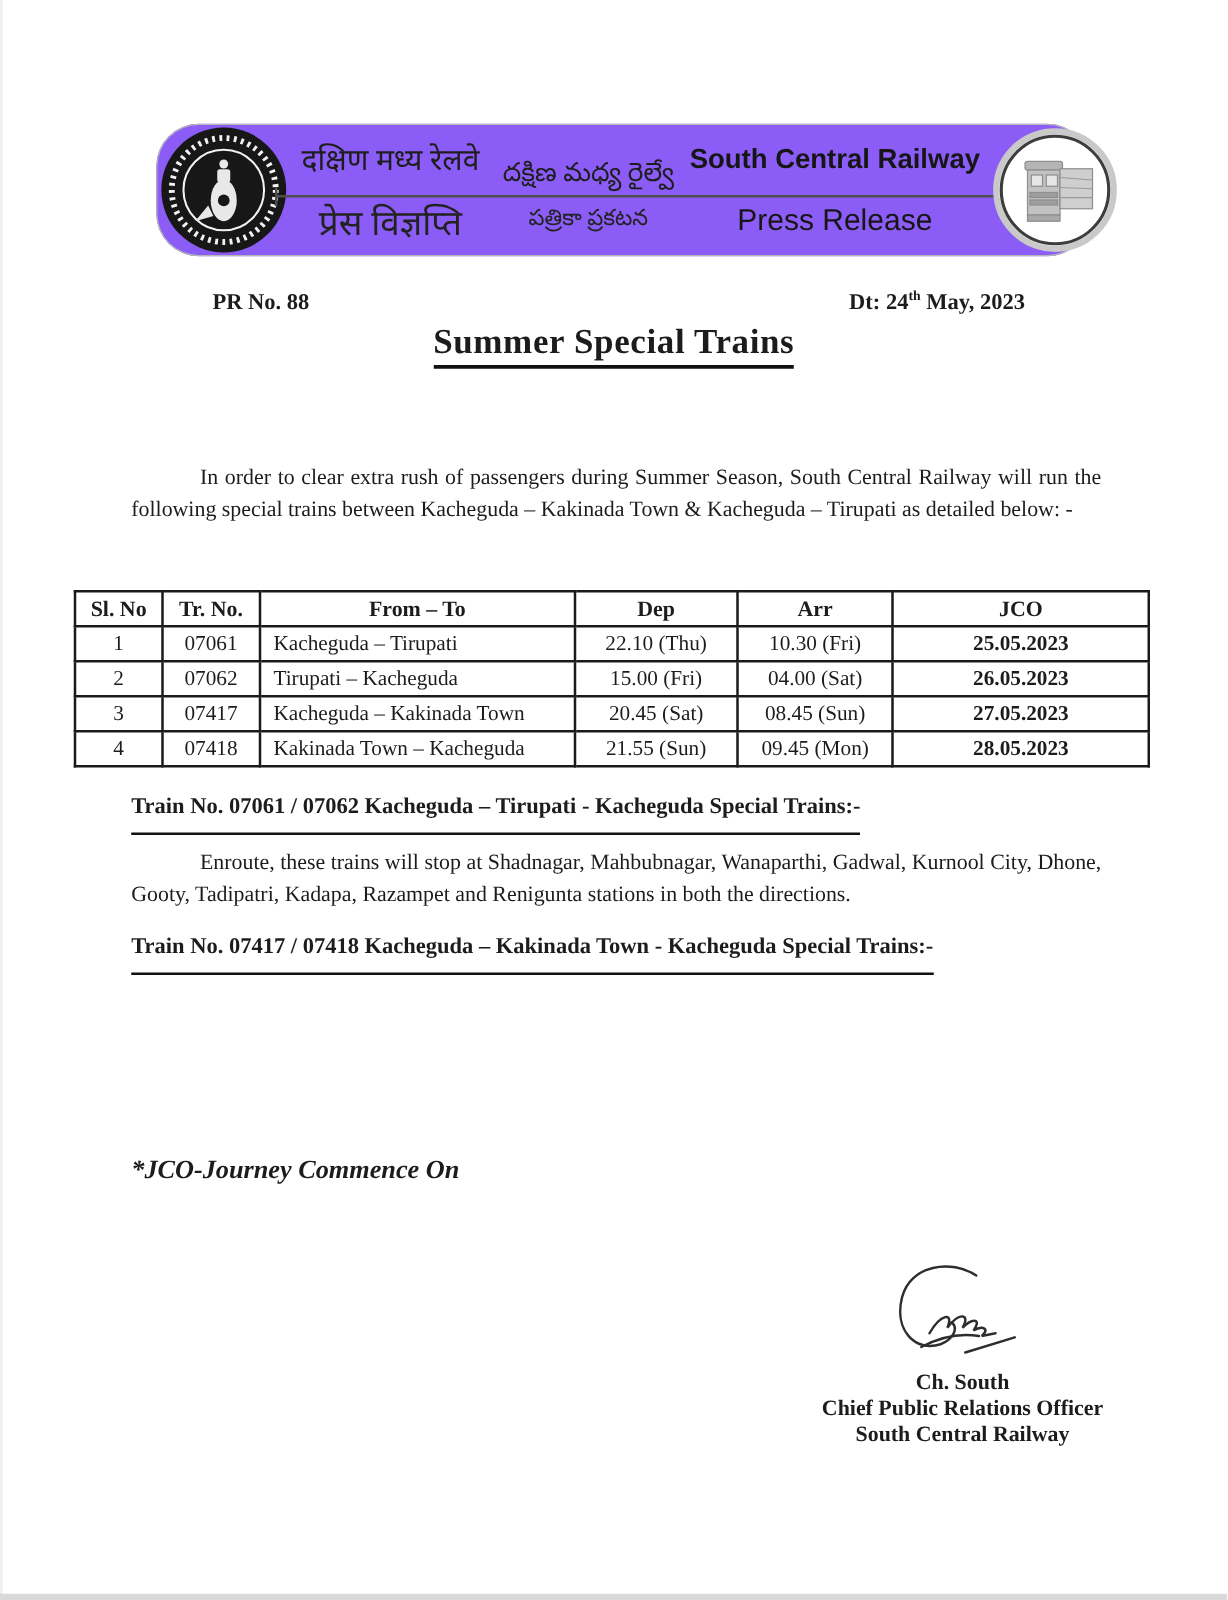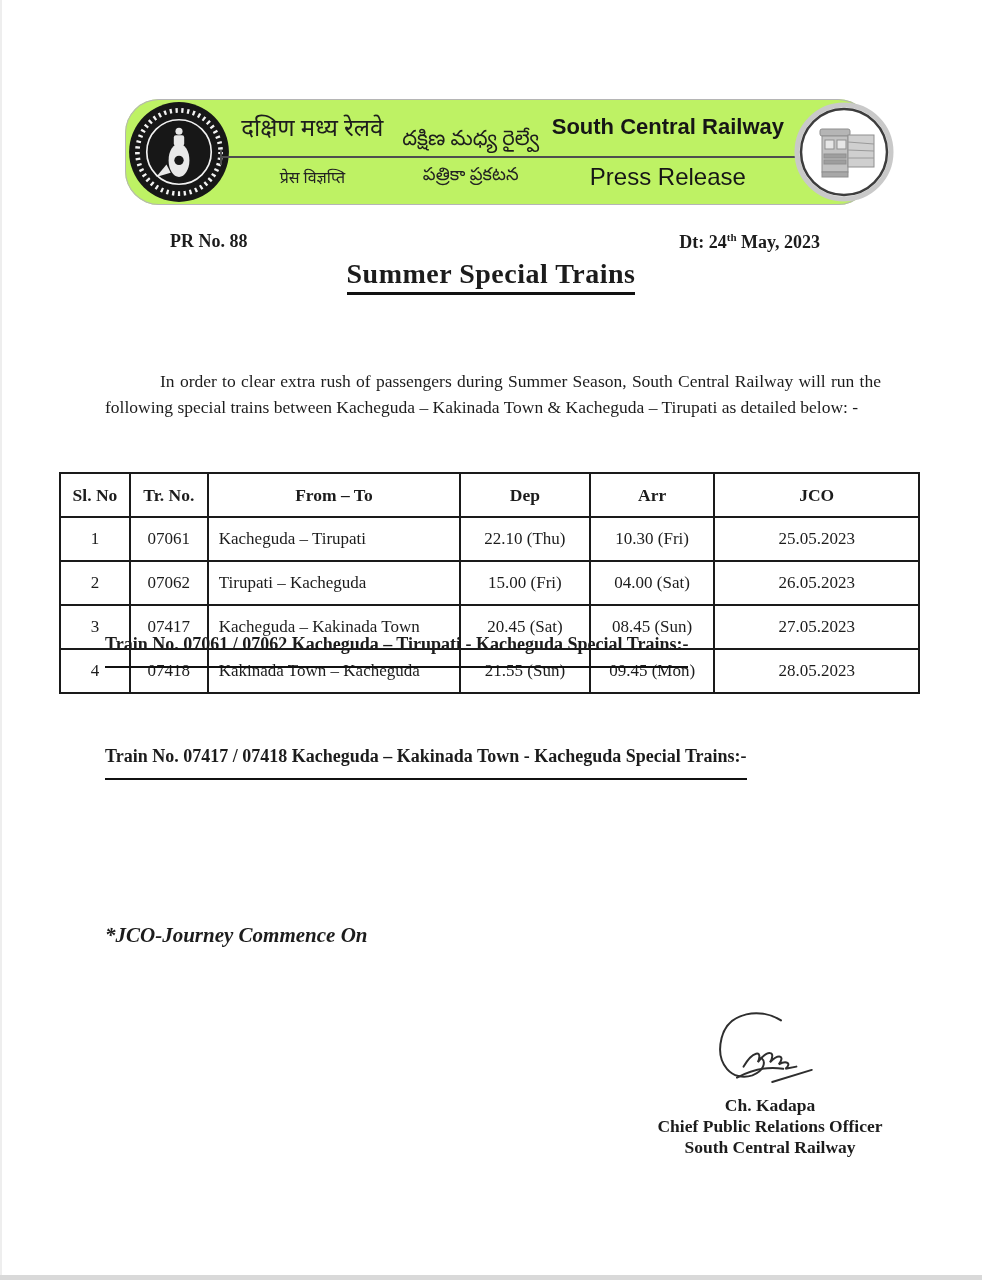--- a/index.html
+++ b/index.html
@@ -8,35 +8,35 @@
     position:relative; width:982px; height:1280px; margin:0 auto;
     background:#ffffff; overflow:hidden;
     font-family:"Liberation Serif", serif; color:#1c1c1c;
   }
   .scan-edge-bottom { position:absolute; left:0; right:0; bottom:0; height:5px; background:#d9d9d9; }
   .scan-edge-left { position:absolute; left:0; top:0; bottom:0; width:2px; background:#eeeeee; }
 
   
   .band {
     position:absolute; left:125px; top:99px; width:747px; height:106px;
-    background:#bef264; border-radius:34px;
+    background:#8b5cf6; border-radius:34px;
     box-shadow:inset 0 0 0 1px #b5b5b5;
   }
   .emblem { position:absolute; left:2px; top:1px; width:104px; height:104px; }
   .train-badge { position:absolute; right:-22px; top:3px; width:100px; height:100px; }
   .band-grid {
     position:absolute; left:110px; right:88px; top:0; bottom:0;
     display:grid; grid-template-columns:1.05fr 1.1fr 1.25fr; grid-template-rows:55px 45px;
     align-items:center;
   }
   .band-grid .cell { text-align:center; white-space:nowrap; }
   .hindi-top   { font-size:24px; color:#1d1d1d; }
   .telugu-top  { font-size:21px; color:#1d1d1d;margin-top:27px; }
   .english-top { font-family:"Liberation Sans", sans-serif; font-weight:bold; font-size:22px; color:#161616; }
-  .hindi-bot   { font-size:16px; color:#222; }
+  .hindi-bot   { font-size:28px; color:#222; }
   .telugu-bot  { font-size:18px; color:#222; }
   .english-bot { font-family:"Liberation Sans", sans-serif; font-weight:normal; font-size:24px; color:#161616; }
   .band-divider {
     position:absolute; left:95px; right:62px; top:57px; height:0;
     border-top:2px solid #4e4e4e;
   }
   .band-divider::before, .band-divider::after {
     content:""; position:absolute; top:-8px; width:2px; height:15px; background:#4e4e4e;
   }
   .band-divider::before { left:0; }
@@ -64,25 +64,25 @@
   }
   .para.indent { text-indent:55px; }
   .intro { top:368px; }
 
   
   .train-table {
     position:absolute; left:59px; top:472px; width:861px;
     border-collapse:collapse; font-size:17px;
   }
   .train-table th, .train-table td {
-    border:2px solid #1a1a1a; text-align:center; padding:1px 6px; height:44px;
+    border:2px solid #1a1a1a; text-align:center; padding:1px 6px; height:28px;
   }
   .train-table th { font-weight:bold; font-size:17.5px; }
   .train-table td:nth-child(3) { text-align:left; padding-left:10px; }
-  .train-table td:nth-child(6) { font-weight:normal;margin-top:36px; }
+  .train-table td:nth-child(6) { font-weight:bold;margin-top:36px; }
   .train-table col.c1{width:70px;} .train-table col.c2{width:78px;}
   .train-table col.c3{width:253px;} .train-table col.c4{width:130px;}
   .train-table col.c5{width:125px;} .train-table col.c6{width:205px;}
 
   
   .sec-head {
     position:absolute; left:105px; width:790px;
     font-weight:bold; font-size:18px;
   }
   .sec-head .u { border-bottom:2px solid #111; padding-bottom:12px; }
@@ -206,34 +206,35 @@
           <td>07418</td>
           <td>Kakinada Town – Kacheguda</td>
           <td>21.55 (Sun)</td>
           <td>09.45 (Mon)</td>
           <td>28.05.2023</td>
         </tr>
       </tbody>
   </table>
 
   <div class="sec-head sec1-head"><span class="u">Train No. 07061 / 07062 Kacheguda – Tirupati - Kacheguda Special Trains:-</span></div>
+  <div class="para indent sec1-body">Enroute, these trains will stop at Shadnagar, Mahbubnagar, Wanaparthi, Gadwal, Kurnool City, Dhone, Gooty, Tadipatri, Kadapa, Razampet and Renigunta stations in both the directions.</div>
 
   <div class="sec-head sec2-head"><span class="u">Train No. 07417 / 07418 Kacheguda – Kakinada Town - Kacheguda Special Trains:-</span></div>
 
   <div class="para jco-note">*JCO-Journey Commence On</div>
 
   <div class="sig-block">
     <svg class="sig-scribble" viewBox="0 0 120 80">
       <g fill="none" stroke="#2e2e2e" stroke-width="1.8" stroke-linecap="round">
         <path d="M70,14 C52,2 22,6 16,30 C10,54 26,70 44,64 C54,60 57,52 52,48"></path>
         <path d="M36,56 C44,42 54,40 49,52 C58,40 66,42 60,52 C68,44 74,46 68,54 C75,50 80,53 74,58 L84,56"></path>
         <path d="M30,66 C45,58 60,56 72,58"></path>
         <path d="M62,70 L98,59"></path>
       </g>
     </svg>
-    <div class="sig-line">Ch. Kadapa</div>
+    <div class="sig-line">Ch. South</div>
     <div class="sig-line">Chief Public Relations Officer</div>
     <div class="sig-line">South Central Railway</div>
   </div>
 
   <div class="scan-edge-left"></div>
   <div class="scan-edge-bottom"></div>
 </div>
 
 </body></html>

